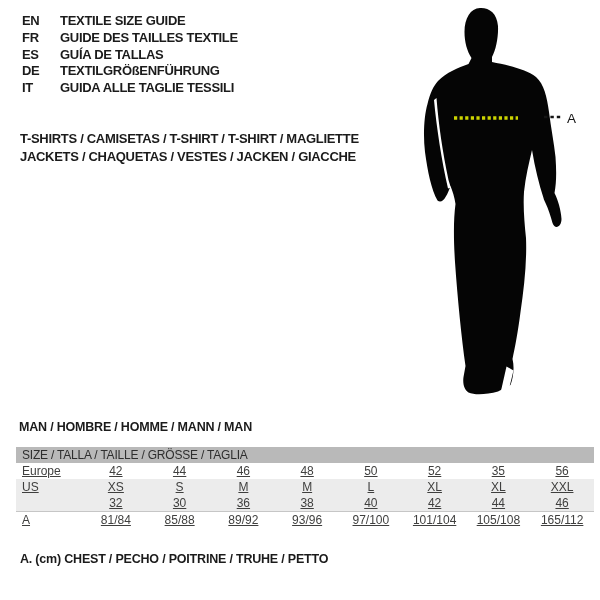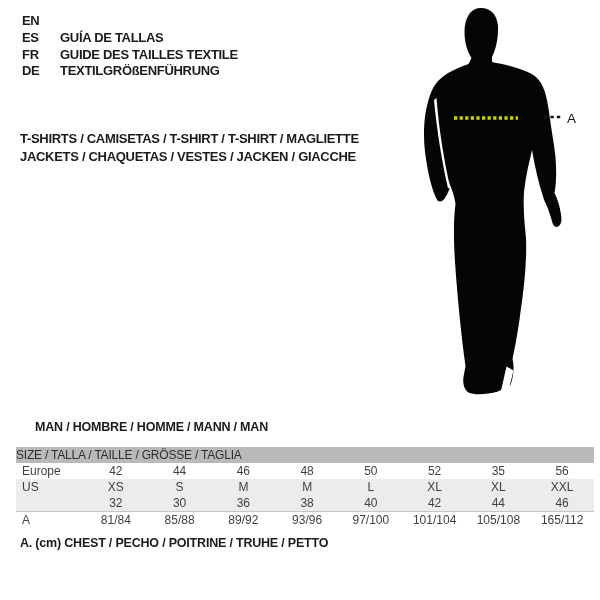--- a/index.html
+++ b/index.html
@@ -21,52 +21,57 @@
 
   
   .garments{position:absolute;top:110px;left:20px;margin-top:20px;}
   .garment-line{font-size:13px;font-weight:700;letter-spacing:-0.3px;line-height:17.5px;white-space:nowrap;}
 
   
   .figure-wrap{position:absolute;top:0;left:405px;width:195px;height:400px;}
   .figure-wrap svg{display:block;width:195px;height:400px;}
 
   
-  .man-caption{position:absolute;top:420px;left:35px;font-size:12.5px;font-weight:700;letter-spacing:-0.2px;}
+  .man-caption{position:absolute;top:420px;left:19px;font-size:12.5px;font-weight:700;letter-spacing:-0.2px;}
 
   
   .size-table{position:absolute;top:447px;left:16px;width:578px;font-size:12px;color:var(--table-text);}
-  .thead{background:var(--header-bar);height:16px;line-height:16px;color:#2e2e2e;letter-spacing:-0.2px;}
+  .thead{background:var(--header-bar);height:16px;line-height:16px;padding-left:6px;color:#2e2e2e;letter-spacing:-0.2px;}
   .trow{display:flex;height:16px;line-height:16.5px;}
   .trow.shaded{background:var(--shaded-row);align-items:flex-end;}
   .trow.last{border-top:1px solid #c6c6c6;}
-  .tcell{flex:1;text-align:center;white-space:nowrap;}
+  .tcell{flex:1;text-align:center;white-space:nowrap;text-decoration:underline;}
   .tcell.label{flex:0 0 68px;text-align:left;padding-left:6px;}
 
   
-  .footnote{position:absolute;top:536px;left:20px;font-size:12.5px;font-weight:700;letter-spacing:-0.2px;}
+  .footnote{position:absolute;top:552px;left:20px;font-size:12.5px;font-weight:700;letter-spacing:-0.2px;}
 </style>
 </head>
 <body>
 
 <div class="lang-list">
   <div class="lang-row">
     <span class="lang-code">EN</span>
+    <span class="lang-label">TEXTILE SIZE GUIDE</span>
+  </div>
+  <div class="lang-row">
+    <span class="lang-code">FR</span>
+    <span class="lang-label">GUIDE DES TAILLES TEXTILE</span>
   </div>
   <div class="lang-row">
     <span class="lang-code">ES</span>
     <span class="lang-label">GUÍA DE TALLAS</span>
   </div>
   <div class="lang-row">
-    <span class="lang-code">FR</span>
-    <span class="lang-label">GUIDE DES TAILLES TEXTILE</span>
+    <span class="lang-code">DE</span>
+    <span class="lang-label">TEXTILGRÖßENFÜHRUNG</span>
   </div>
   <div class="lang-row">
-    <span class="lang-code">DE</span>
-    <span class="lang-label">TEXTILGRÖßENFÜHRUNG</span>
+    <span class="lang-code">IT</span>
+    <span class="lang-label">GUIDA ALLE TAGLIE TESSILI</span>
   </div>
 </div>
 
 <div class="garments">
   <div class="garment-line">T-SHIRTS / CAMISETAS / T-SHIRT / T-SHIRT / MAGLIETTE</div>
   <div class="garment-line">JACKETS / CHAQUETAS / VESTES / JACKEN / GIACCHE</div>
 </div>
 
 <div class="figure-wrap">
   <svg viewBox="0 0 195 400" xmlns="http://www.w3.org/2000/svg">

